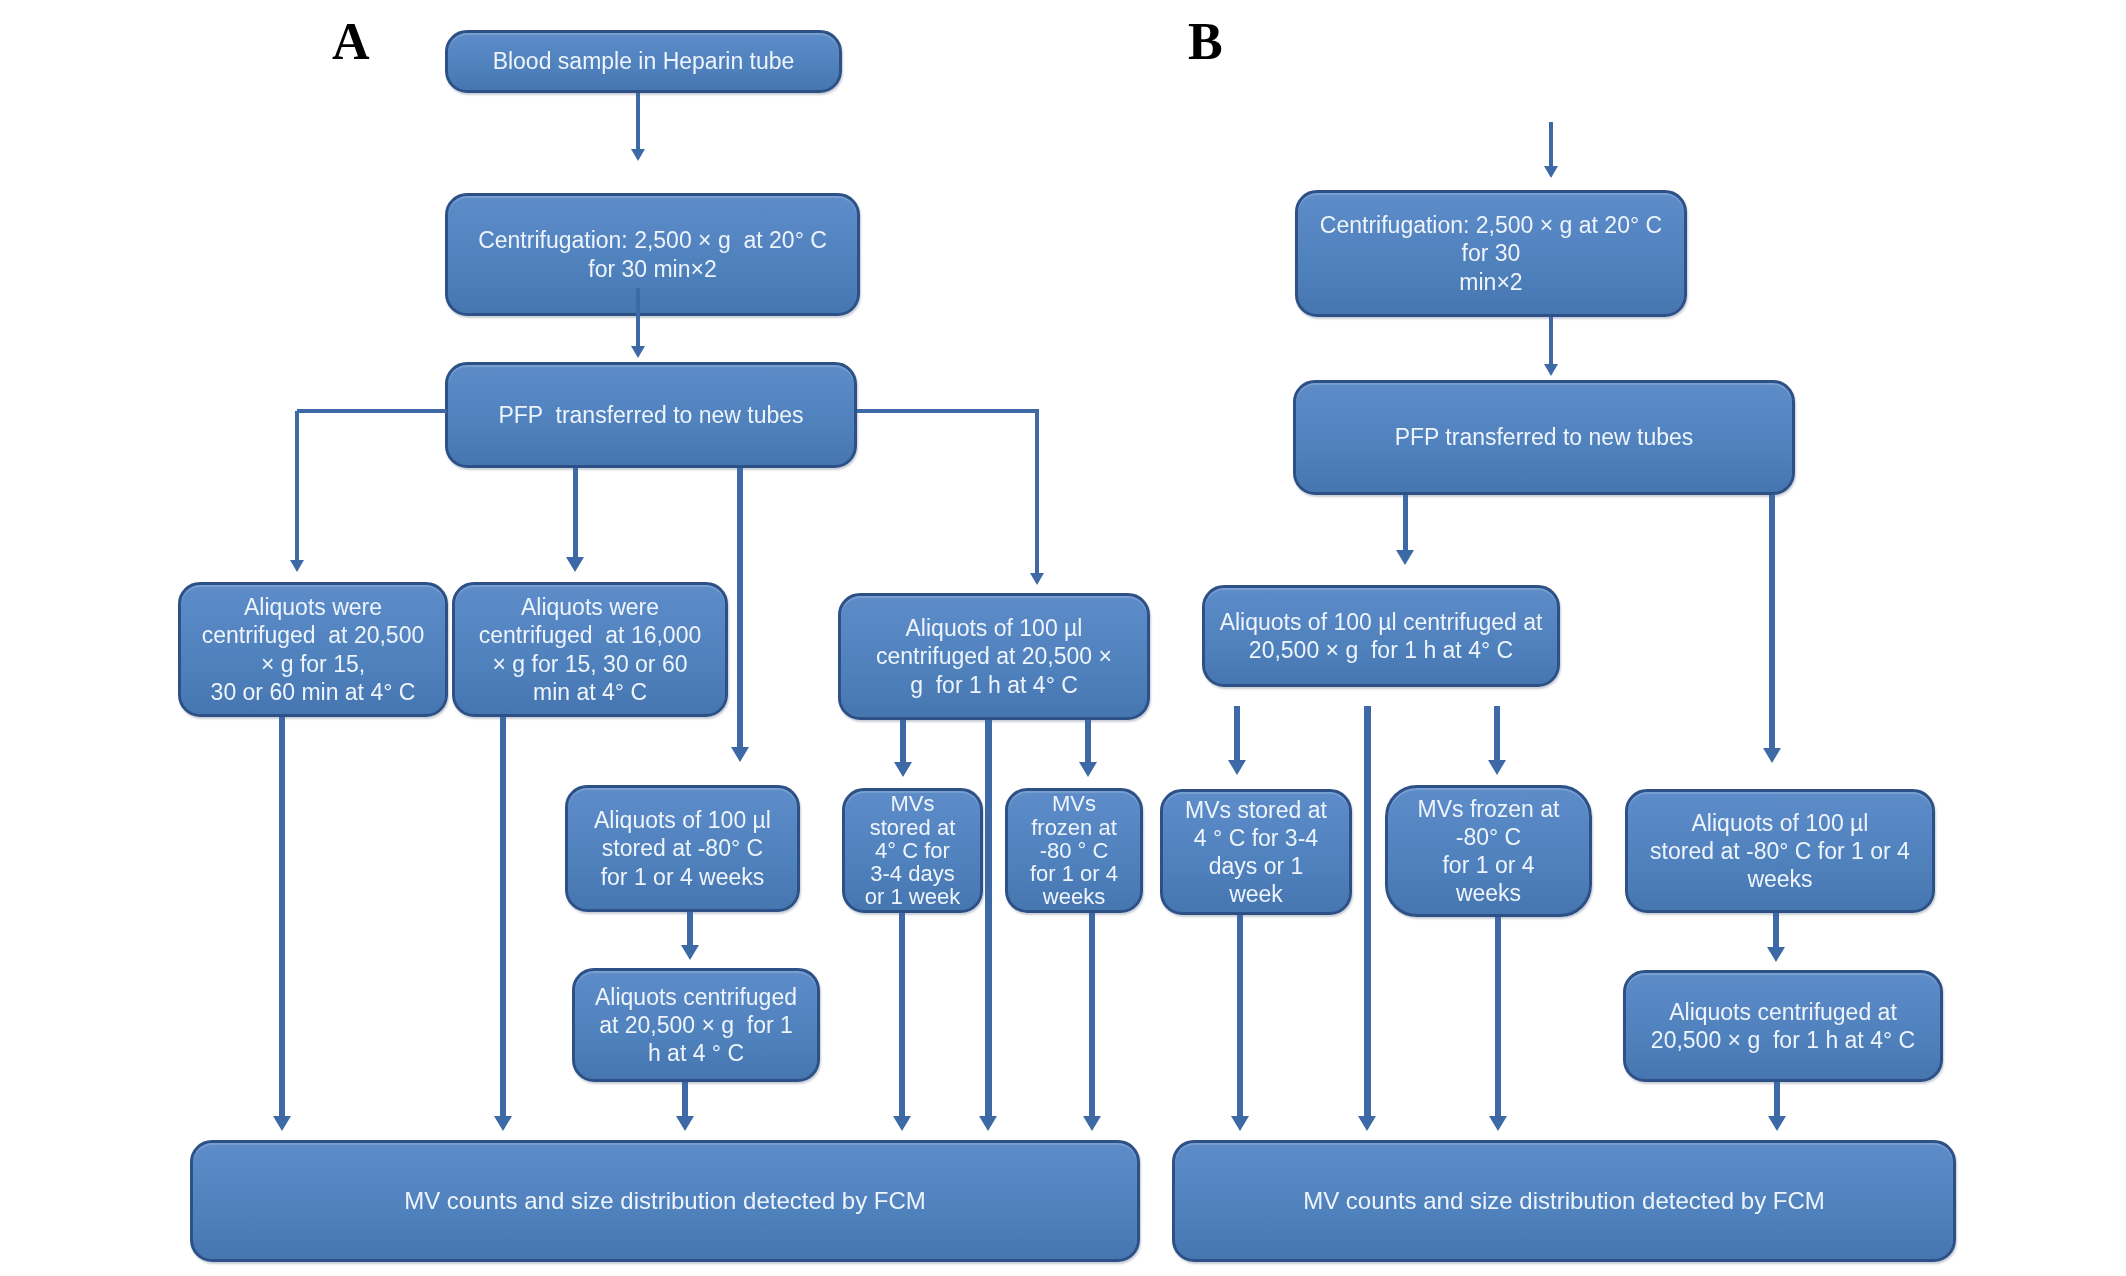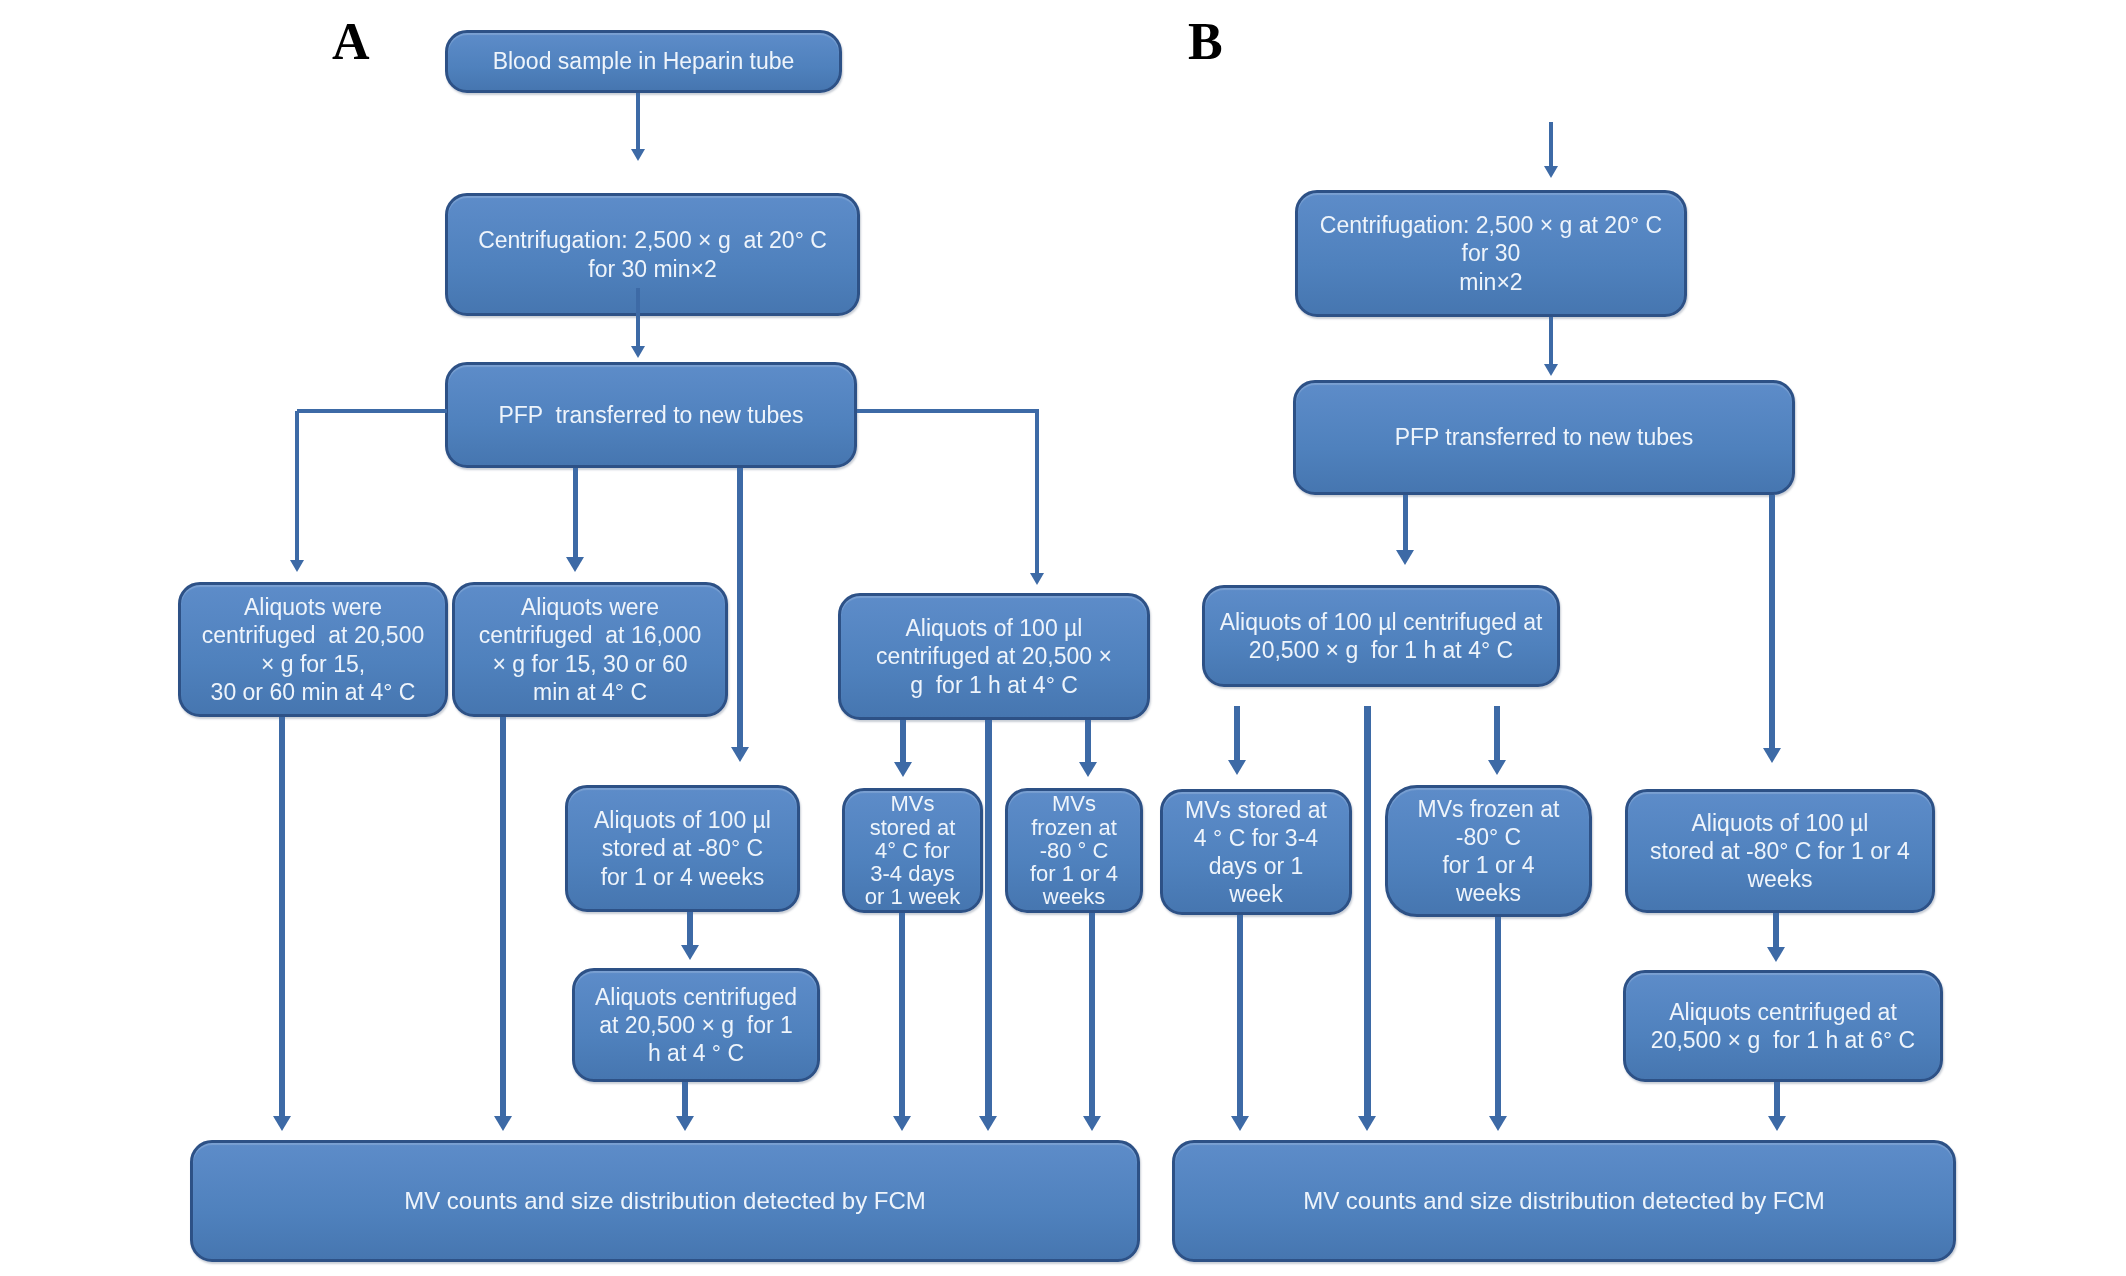--- a/index.html
+++ b/index.html
@@ -73,21 +73,21 @@
 days or 1
 week</div>
   <div class="node" style="left:1385px;top:785px;width:207px;height:132px;border-radius:32px;">MVs frozen at
 -80° C
 for 1 or 4
 weeks</div>
   <div class="node" style="left:1625px;top:789px;width:310px;height:124px;">Aliquots of 100 µl
 stored at -80° C for 1 or 4
 weeks</div>
   <div class="node" style="left:1623px;top:970px;width:320px;height:112px;">Aliquots centrifuged at
-20,500 × g  for 1 h at 6° C</div>
+20,500 × g  for 1 h at 4° C</div>
   <div class="node wide" style="left:1172px;top:1140px;width:784px;height:122px;">MV counts and size distribution detected by FCM</div>
 
 <div class="cline" style="left: 636px; top: 93px; width: 4px; height: 56px;"></div>
     <div class="carrow" style="left: 631px; top: 149px; border-left: 7px solid transparent; border-right: 7px solid transparent; border-top: 12px solid rgb(61, 106, 166);"></div>
     <div class="cline" style="left: 636px; top: 288px; width: 4px; height: 58px;"></div>
     <div class="carrow" style="left: 631px; top: 346px; border-left: 7px solid transparent; border-right: 7px solid transparent; border-top: 12px solid rgb(61, 106, 166);"></div>
     <div class="cline" style="left: 297px; top: 409px; width: 150px; height: 4px;"></div>
     <div class="cline" style="left: 295px; top: 411px; width: 4px; height: 149px;"></div>
     <div class="carrow" style="left: 290px; top: 560px; border-left: 7px solid transparent; border-right: 7px solid transparent; border-top: 12px solid rgb(61, 106, 166);"></div>
     <div class="cline" style="left: 572.5px; top: 468px; width: 5px; height: 89px;"></div>

